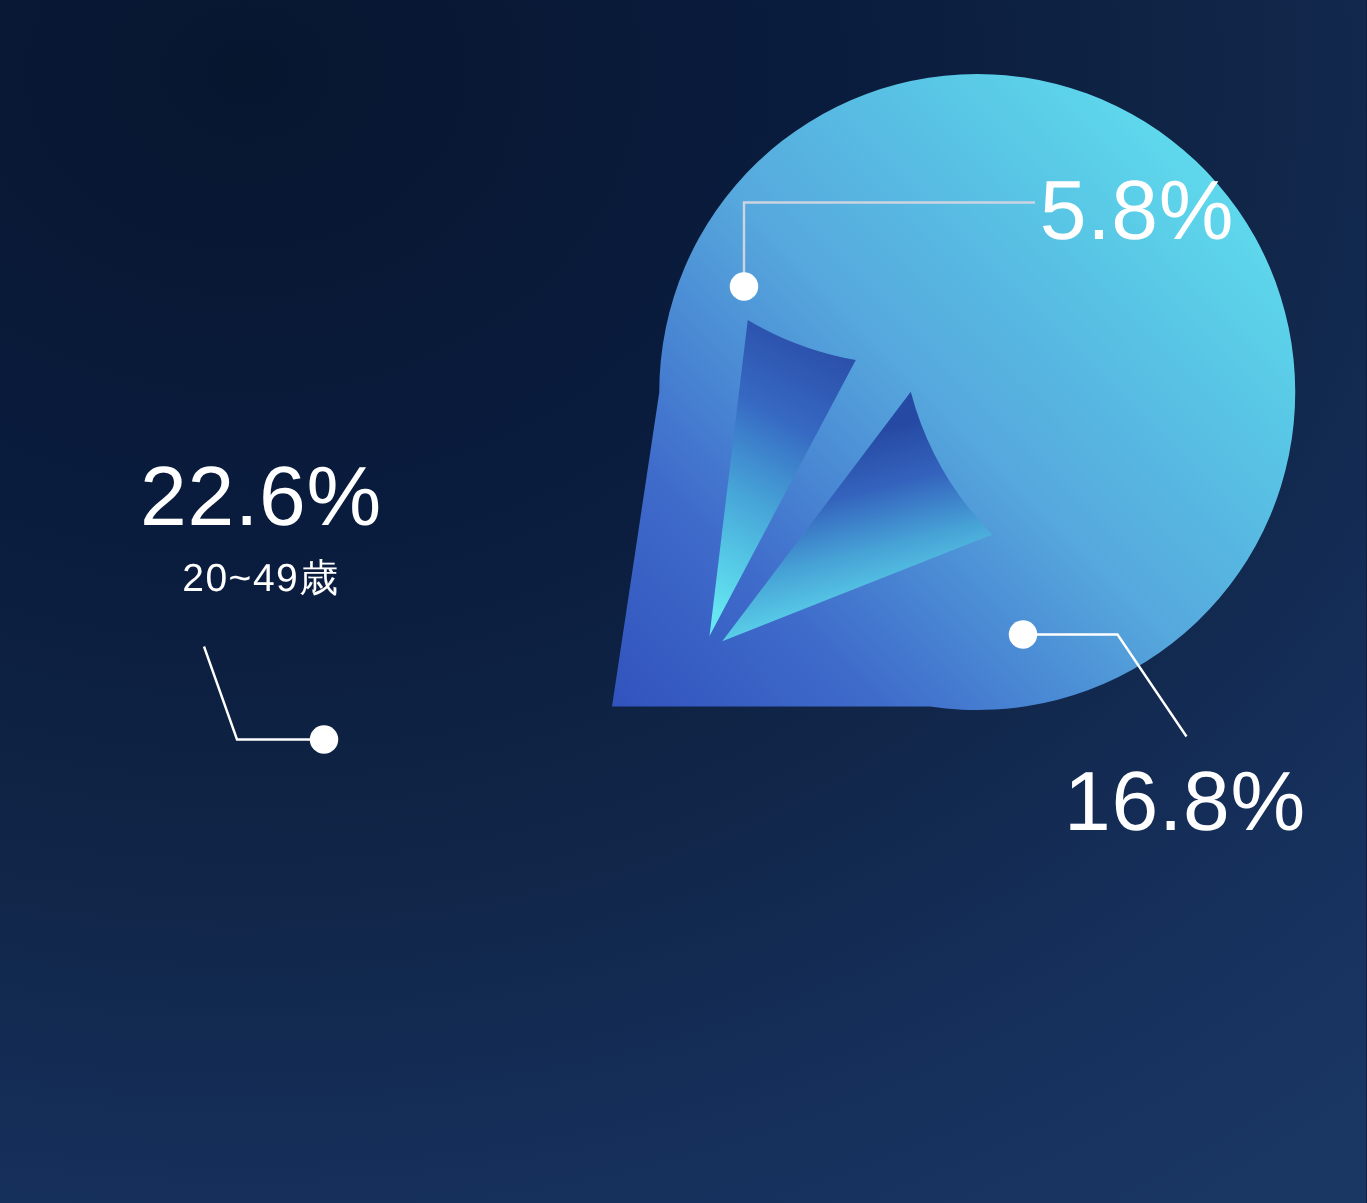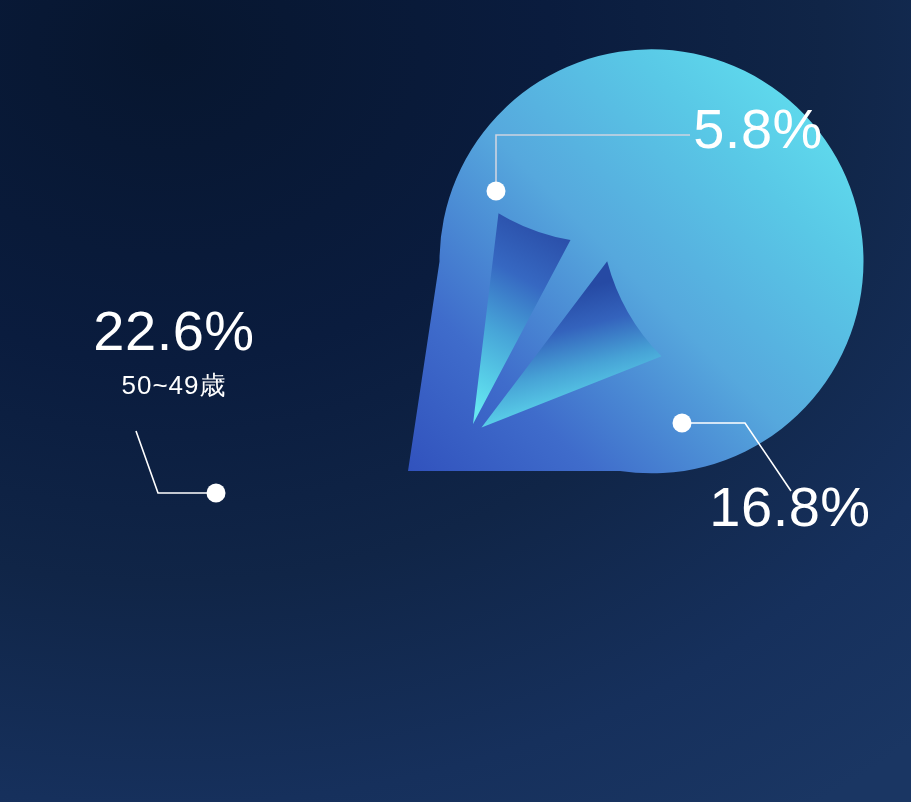--- a/index.html
+++ b/index.html
@@ -44,23 +44,23 @@
     font-weight: 300;
     line-height: 1.05;
   }
   .lbl .cat {
     display: block;
     font-size: 26px;
     font-weight: 300;
     margin-top: 11px;
     letter-spacing: 1px;
   }
-  #label-young  { left: 640px; top: 100px; width: 236px; }
+  #label-young  { left: 640px; top: 111px; width: 236px; }
   #label-mid    { left: 52px;  top: 302px; width: 244px; }
-  #label-senior { left: 672px; top: 478px; width: 236px; }
+  #label-senior { left: 672px; top: 505px; width: 236px; }
 </style>
 </head>
 <body>
 
 <div id="stage">
 
   <svg id="chart-svg" viewBox="0 0 911 802">
     <defs>
       <linearGradient id="gradMid" x1="0" y1="1" x2="1" y2="0.08" gradientUnits="objectBoundingBox">
         <stop offset="0%" stop-color="#3152bd"></stop>
@@ -114,20 +114,20 @@
       <circle cx="216" cy="493" r="9.5" fill="#ffffff"></circle>
     </g>
   </svg>
 
   <div class="lbl" id="label-young">
     <span class="pct">5.8%</span>
   </div>
 
   <div class="lbl" id="label-mid">
     <span class="pct">22.6%</span>
-    <span class="cat">50~49歳</span>
+    <span class="cat">20~49歳</span>
   </div>
 
   <div class="lbl" id="label-senior">
     <span class="pct">16.8%</span>
   </div>
 
 </div>
 
 </body></html>

